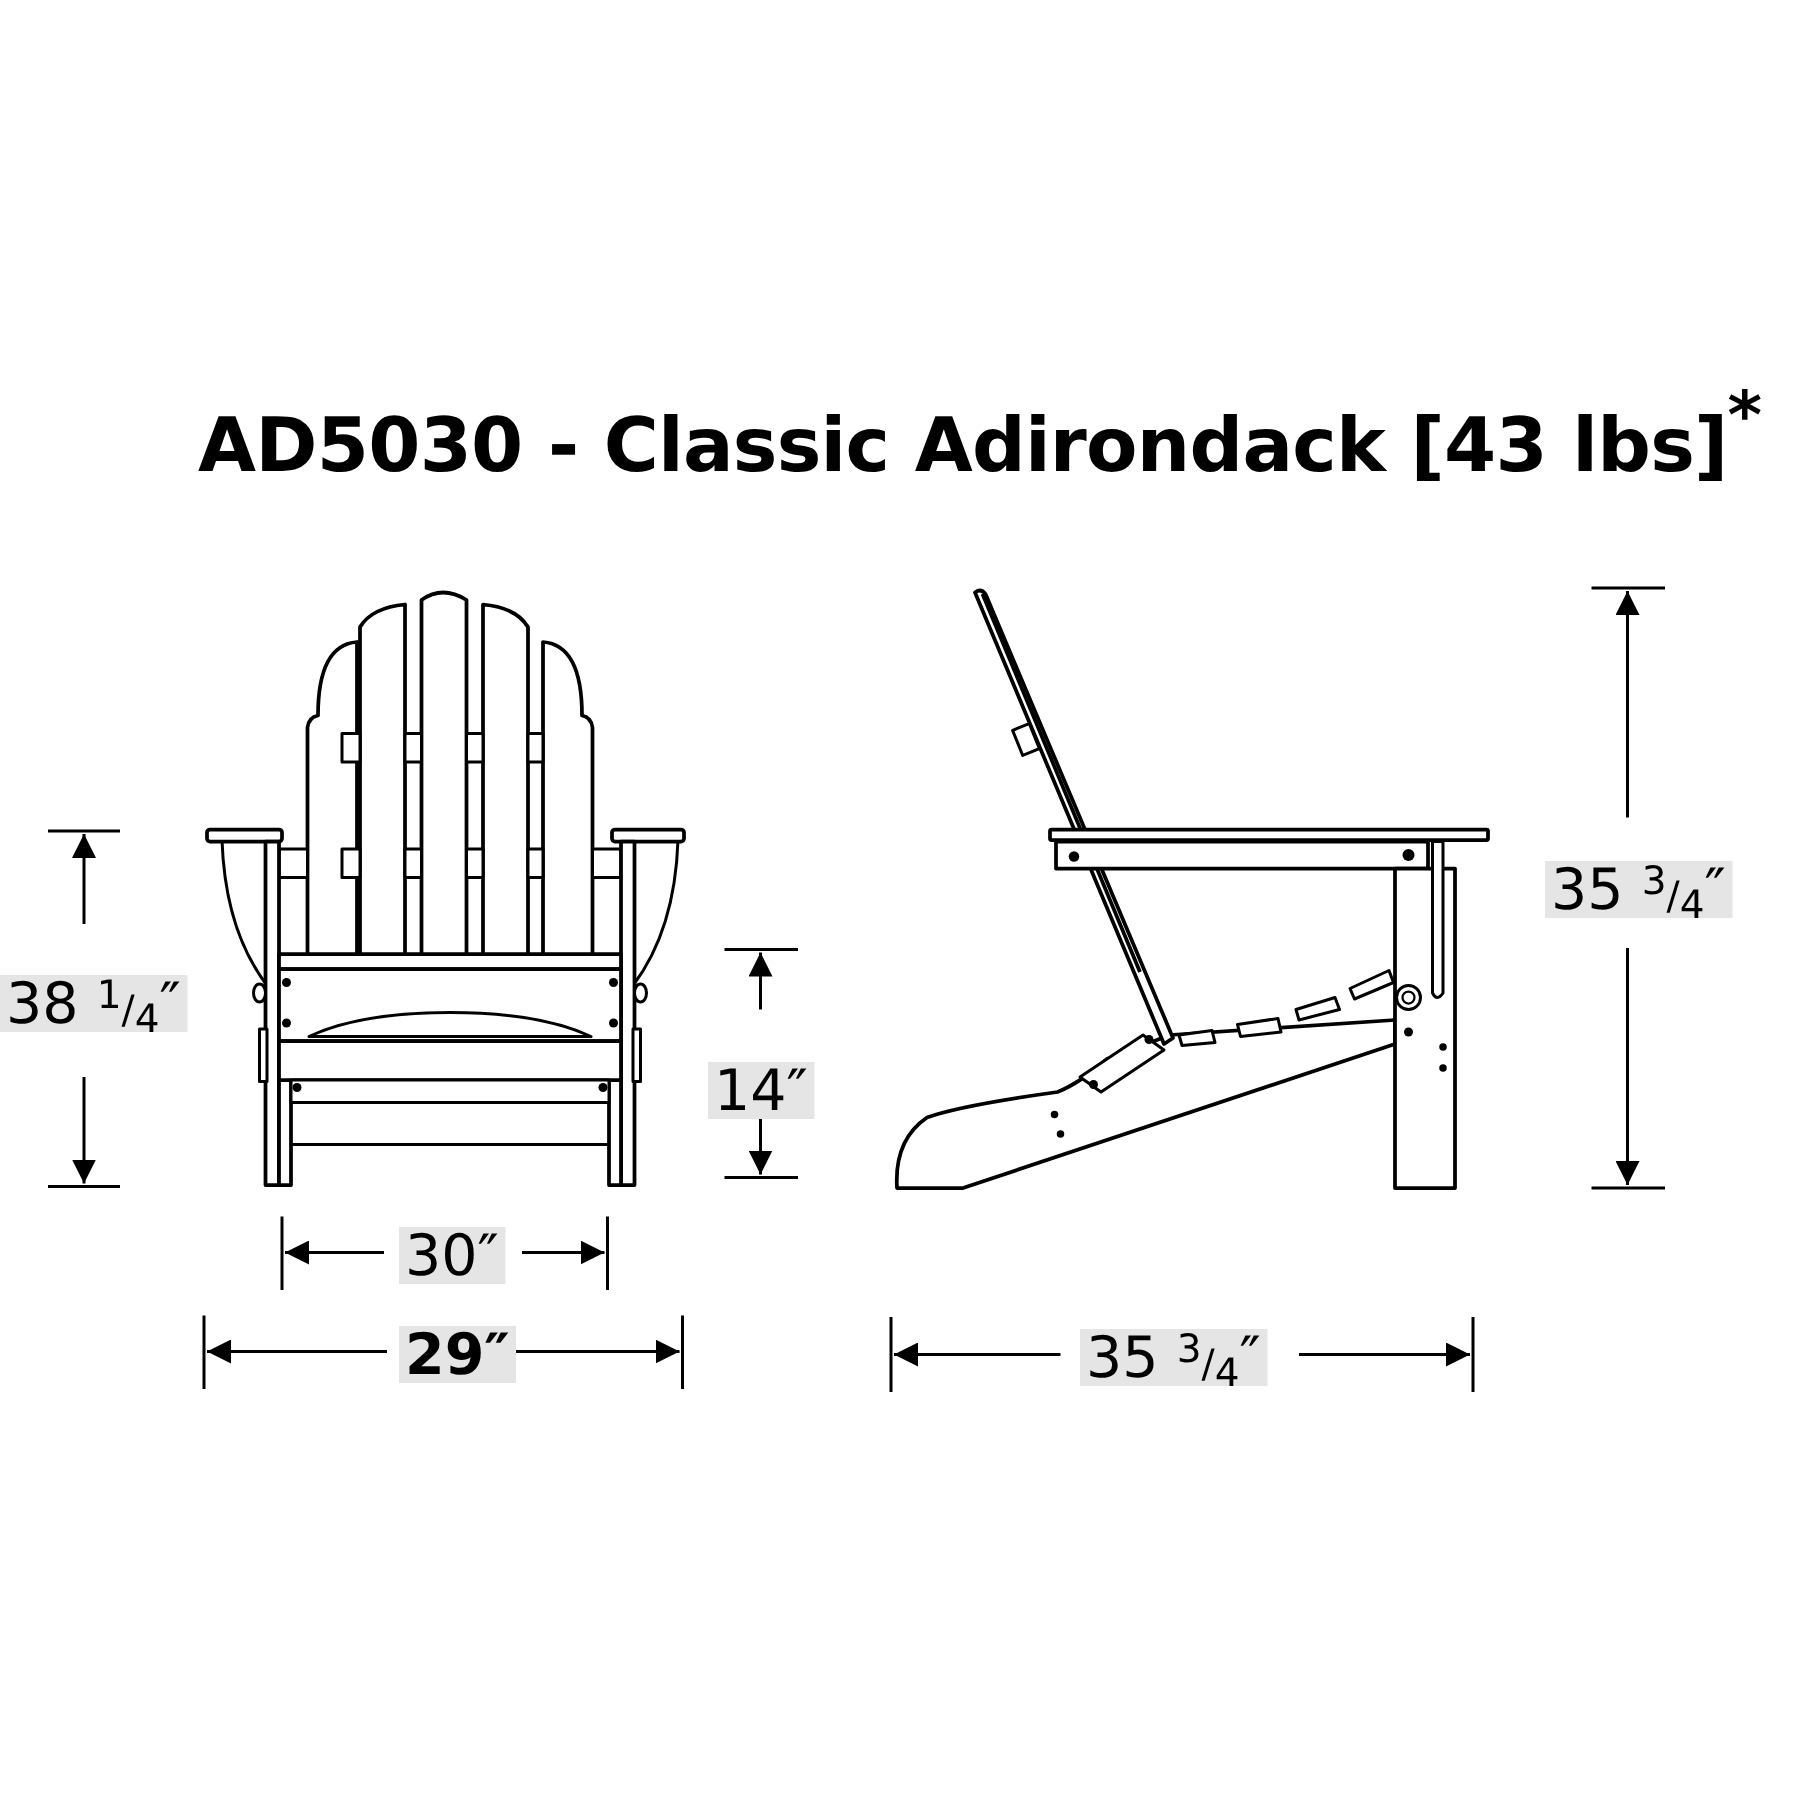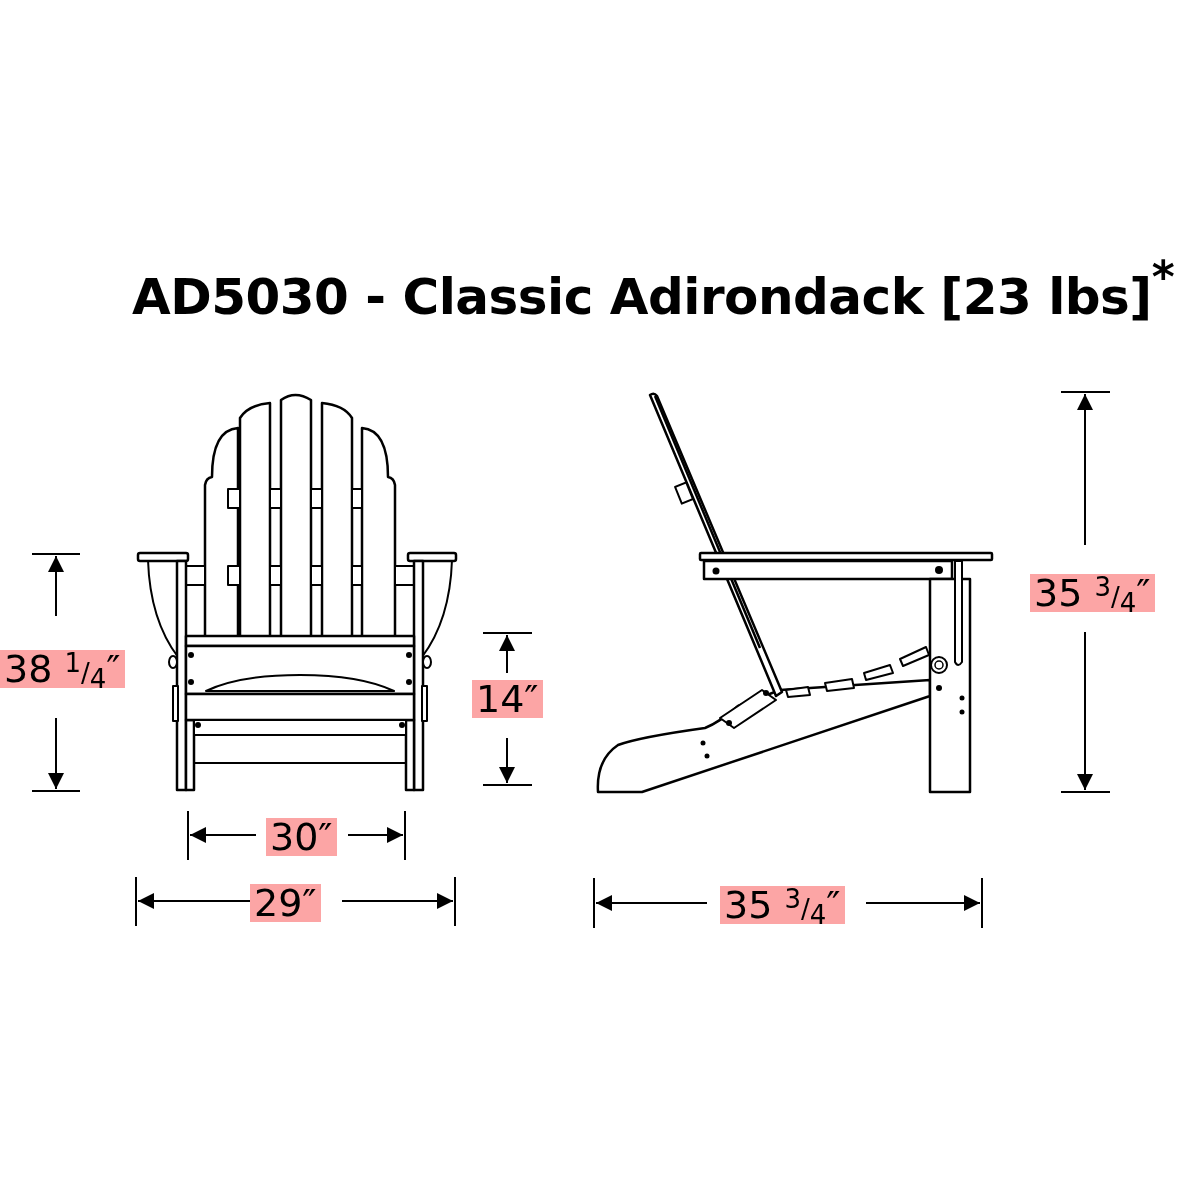--- a/index.html
+++ b/index.html
@@ -35,21 +35,21 @@
       position: absolute;
       left: 0;
       top: 0;
     }
     .dim-label {
       position: absolute;
       font-family: "DejaVu Sans", sans-serif;
       font-size: 38px;
       line-height: 1;
       white-space: nowrap;
-      background: #fca5a5;
+      background: #e5e5e5;
       padding: 0 4px;
     }
     .dim-label .frac {
       font-size: 26px;
     }
     .dim-label .num {
       position: relative;
       top: -10px;
     }
     .dim-label .den {
@@ -57,21 +57,21 @@
       top: 6px;
     }
   </style>
 </head>
 <body>
 
 <div class="title">
   <span>AD5030</span>
   <span>-</span>
   <span>Classic Adirondack</span>
-  <span>[23 lbs]</span><span class="asterisk">*</span>
+  <span>[43 lbs]</span><span class="asterisk">*</span>
 </div>
 
 <svg class="drawing" width="1200" height="1200" viewBox="0 0 1200 1200" xmlns="http://www.w3.org/2000/svg">
   <defs>
     <marker id="arrow" viewBox="0 0 10 10" refX="10" refY="5" markerWidth="8" markerHeight="8" orient="auto-start-reverse">
       <path d="M0,0 L10,5 L0,10 Z" fill="#000"></path>
     </marker>
   </defs>
 
   <g fill="#fff" stroke="#000" stroke-width="2.5" stroke-linejoin="round">
@@ -204,29 +204,29 @@
     <line x1="707" y1="903" x2="596" y2="903" marker-end="url(#arrow)"></line>
     <line x1="866" y1="903" x2="980" y2="903" marker-end="url(#arrow)"></line>
   </g>
 </svg>
 
 <div class="dim-label" style="left:0px; top:650px;">
   <span>38</span>
   <span class="frac"><span class="num">1</span>/<span class="den">4</span></span><span>″</span>
 </div>
 
-<div class="dim-label" style="left:472px; top:680px;">
+<div class="dim-label" style="left:472px; top:708px;">
   <span>14</span><span>″</span>
 </div>
 
 <div class="dim-label" style="left:266px; top:818px;">
   <span>30</span><span>″</span>
 </div>
 
-<div class="dim-label" style="left:250px; top:884px;">
+<div class="dim-label" style="left:266px; top:884px;font-weight:bold;">
   <span>29</span><span>″</span>
 </div>
 
 <div class="dim-label" style="left:1030px; top:574px;">
   <span>35</span>
   <span class="frac"><span class="num">3</span>/<span class="den">4</span></span><span>″</span>
 </div>
 
 <div class="dim-label" style="left:720px; top:886px;">
   <span>35</span>

